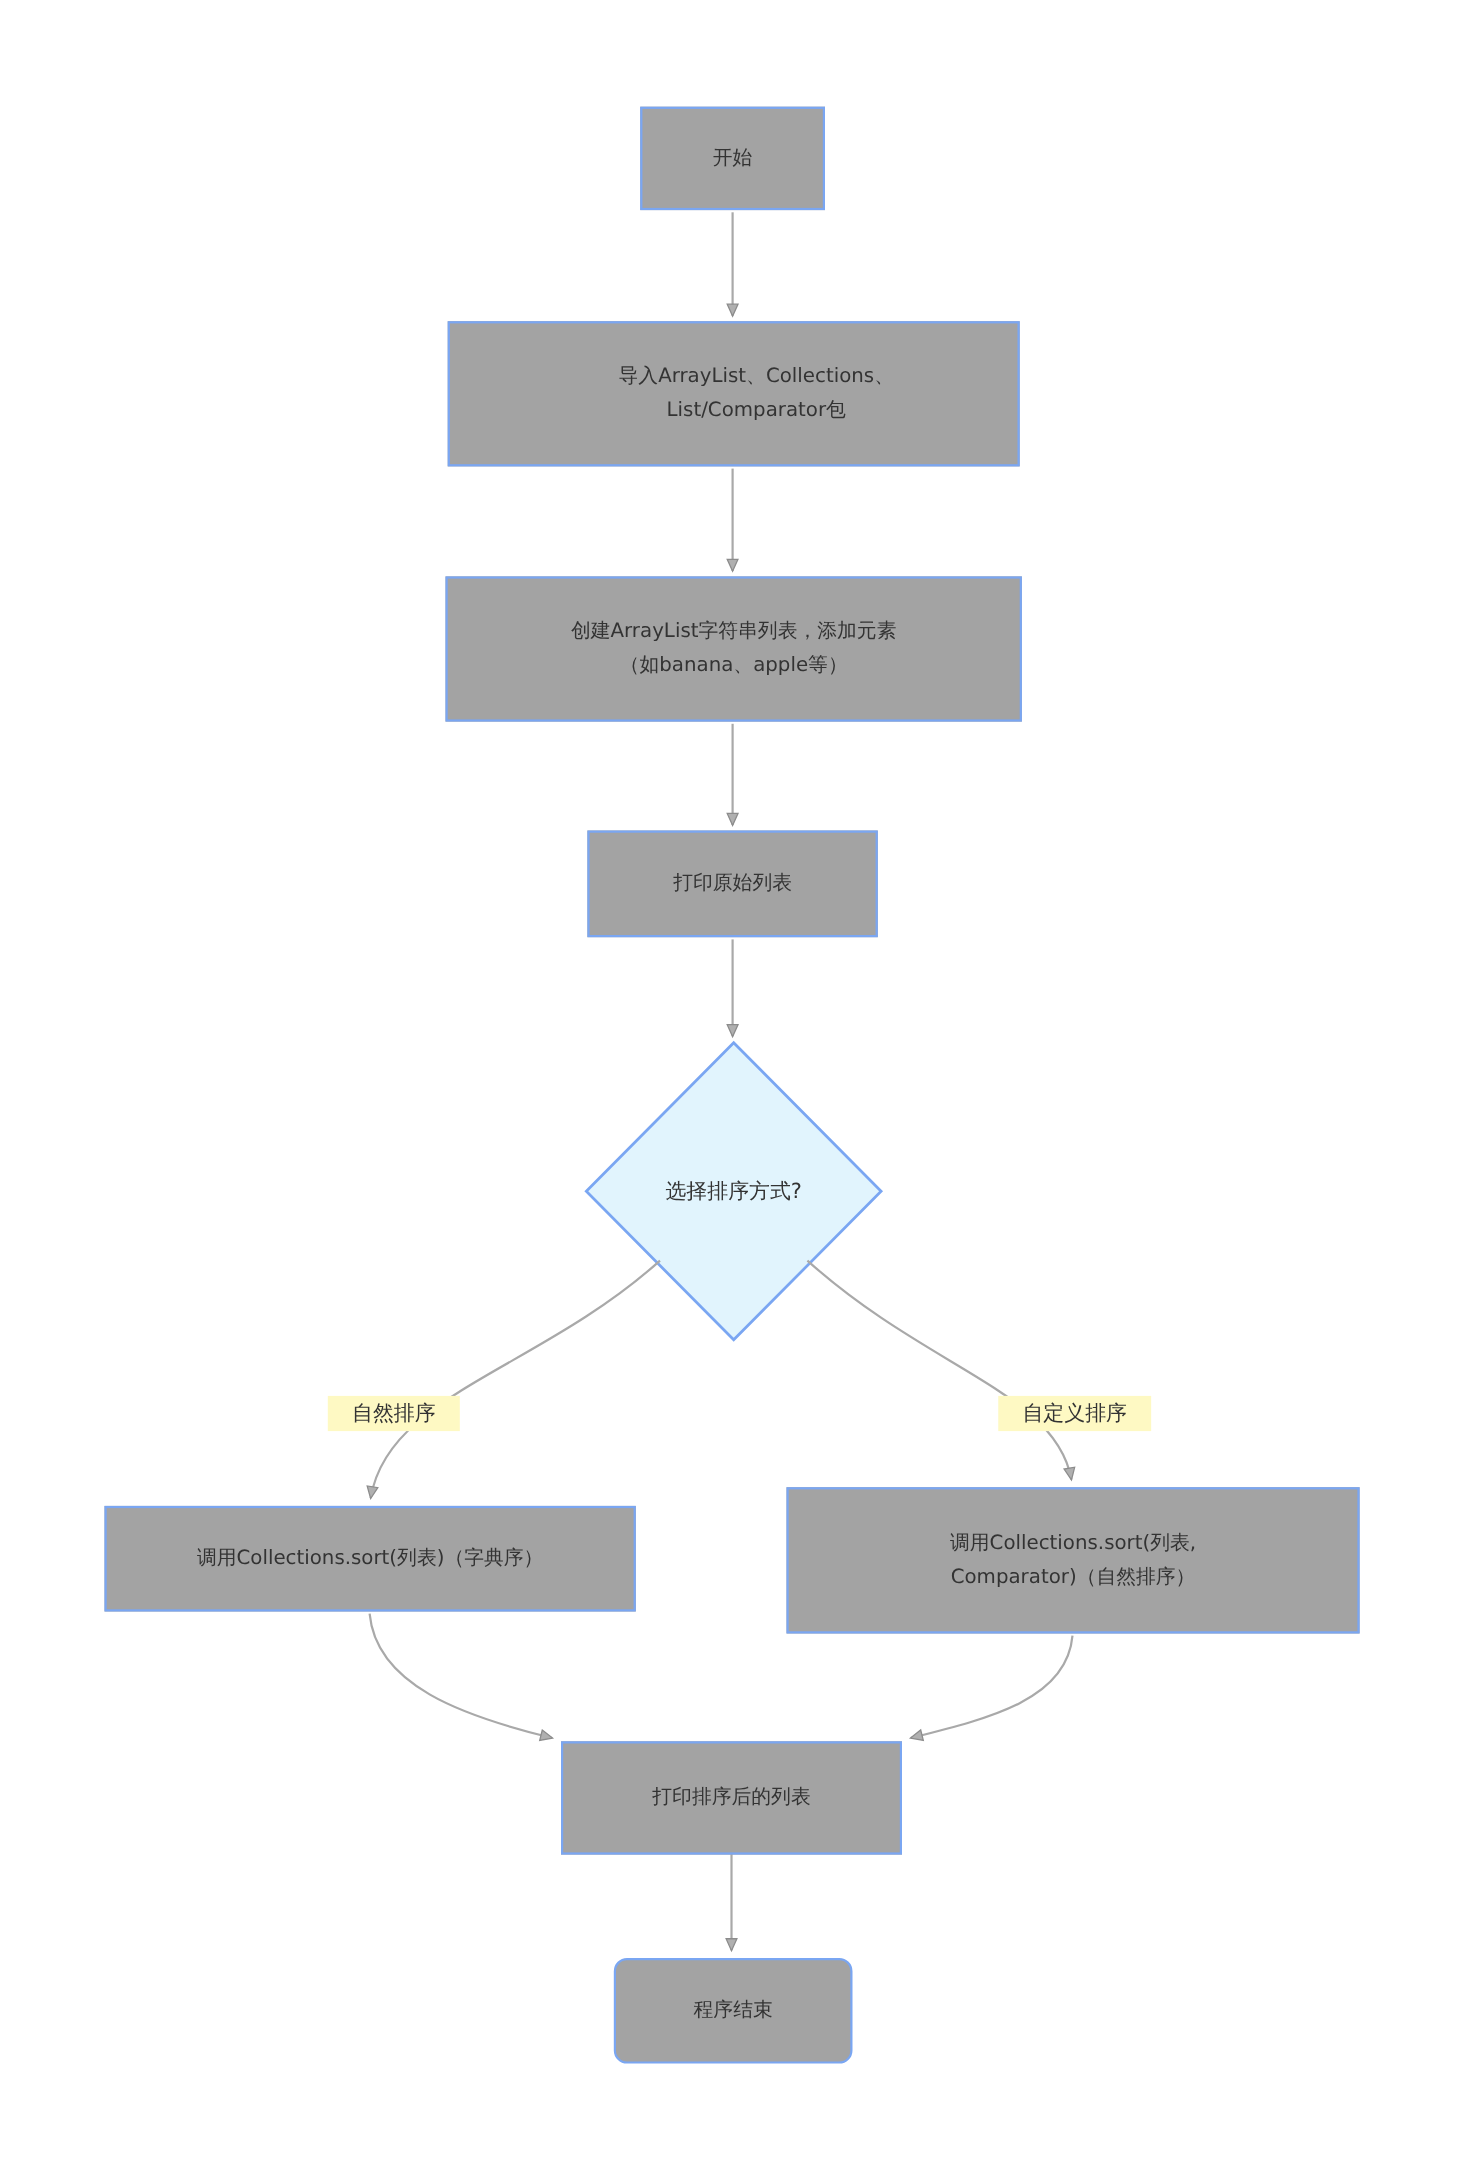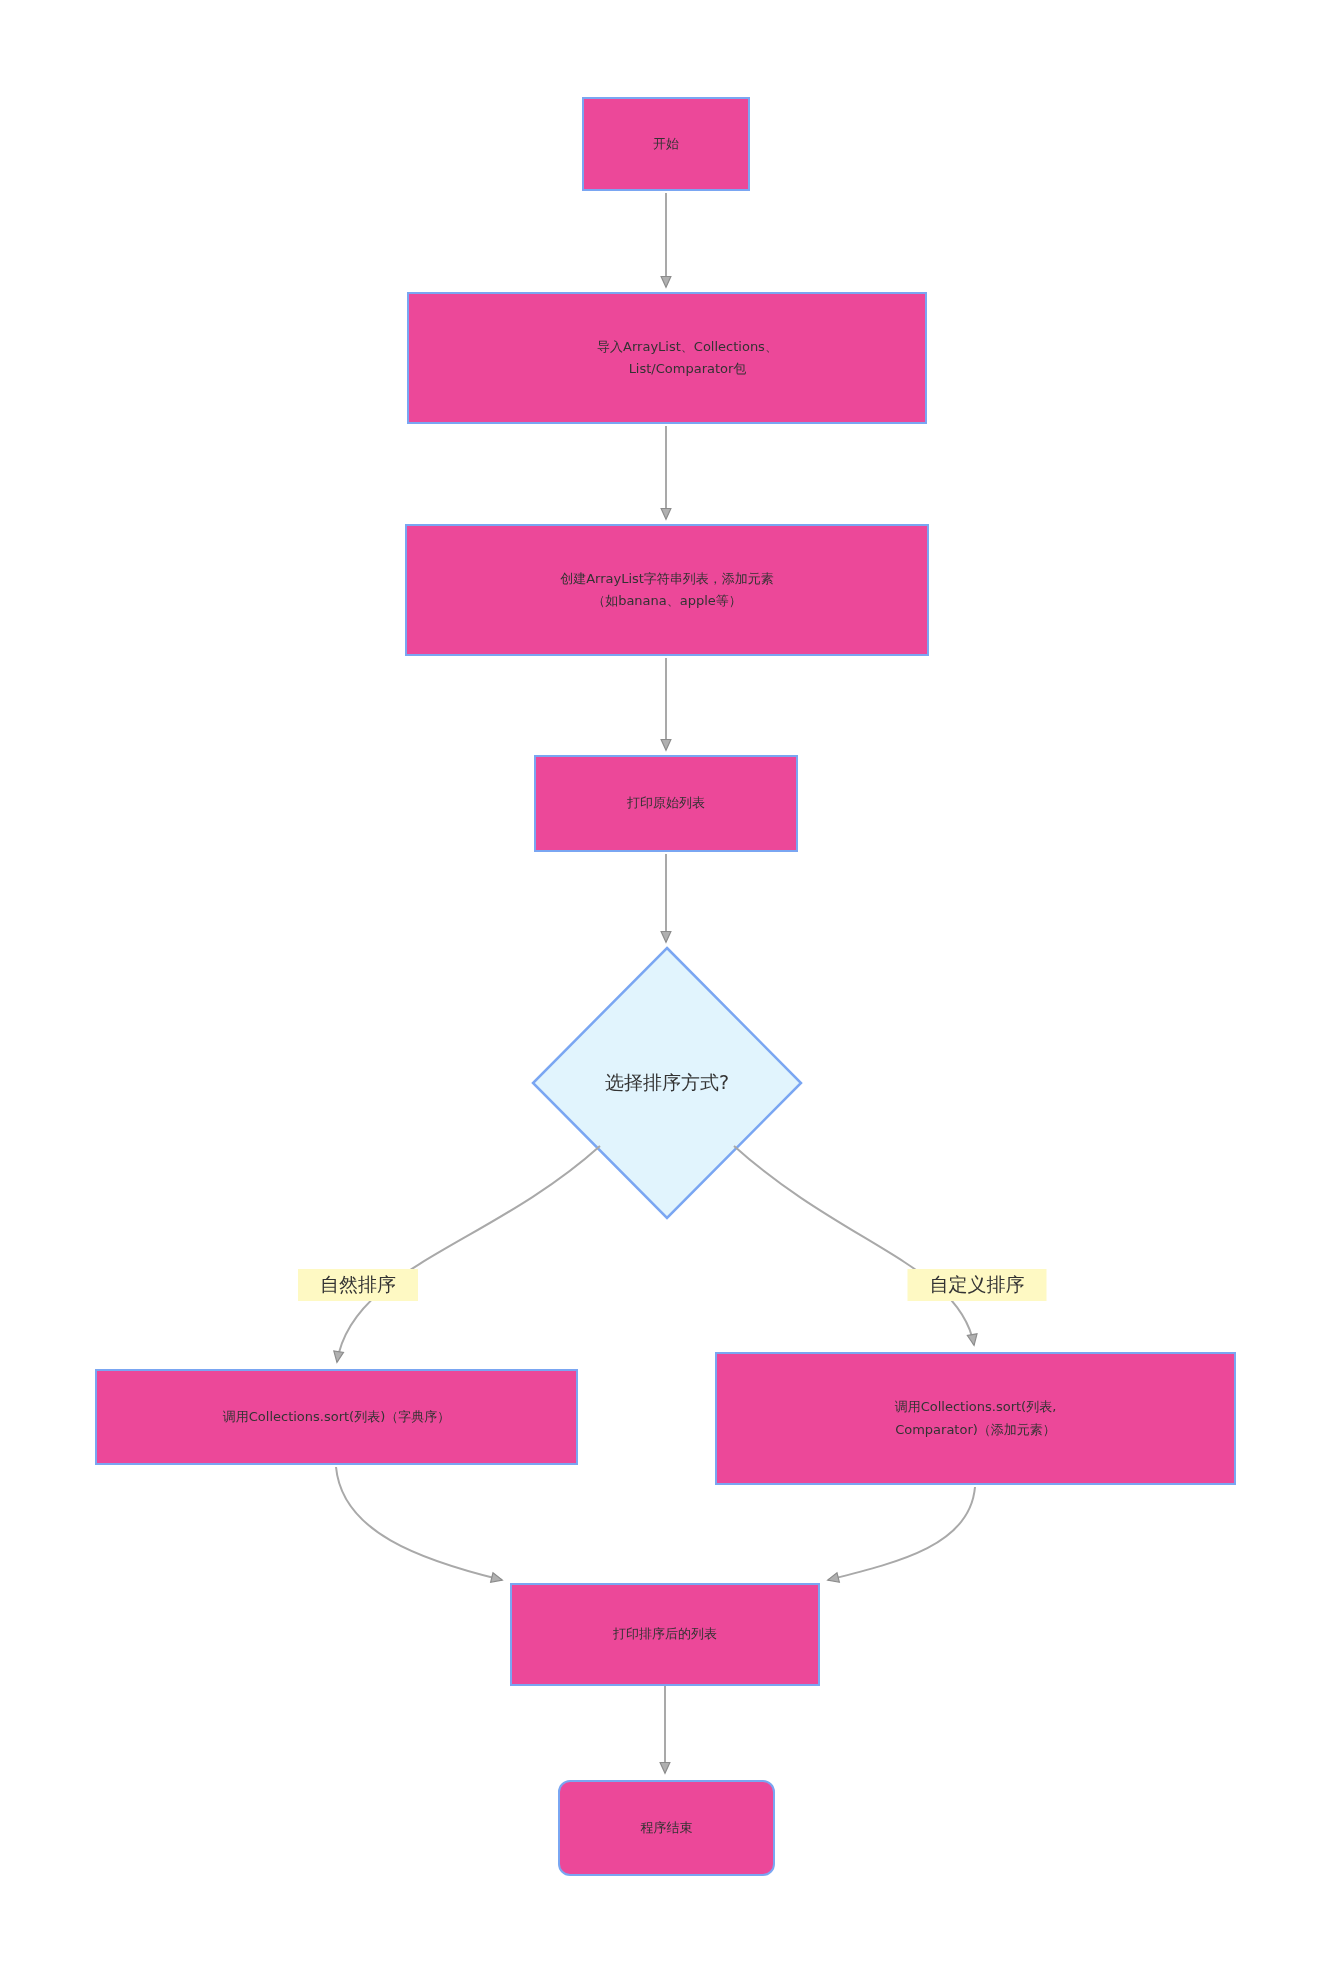--- a/index.html
+++ b/index.html
@@ -7,27 +7,27 @@
     position:relative;
     width:1332px; height:1972px;
     background:#ffffff;
     font-family:"DejaVu Sans","Liberation Sans",sans-serif;
     color:#333333;
     overflow:hidden;
   }
   #edge-layer { position:absolute; left:0; top:0; width:1332px; height:1972px; z-index:1; }
   .node {
     position:absolute; z-index:2;
-    background:#ec4899;
+    background:#a3a3a3;
     border:2.5px solid #7AA6F2;
     box-sizing:border-box;
     display:flex; flex-direction:column;
     align-items:center; justify-content:center;
     text-align:center;
-    font-size:13px; line-height:1.7;
+    font-size:18px; line-height:1.7;
     color:#333333;
   }
   .decision-label {
     position:absolute; z-index:2;
     display:flex; align-items:center; justify-content:center;
     text-align:center; font-size:19px; color:#333333;
   }
   .edge-label {
     position:absolute; z-index:3;
     transform:translate(-50%,-50%);
@@ -86,21 +86,21 @@
   <div class="decision-label" style="left:534px; top:1060px; width:266px; height:46px;">
     <span>选择排序方式?</span>
   </div>
 
   <div class="node" style="left:95px; top:1369px; width:483px; height:96px;">
     <span>调用Collections.sort(列表)（字典序）</span>
   </div>
 
   <div class="node" style="left:715px; top:1352px; width:521px; height:133px;">
     <span>调用Collections.sort(列表,</span>
-    <span>Comparator)（添加元素）</span>
+    <span>Comparator)（自然排序）</span>
   </div>
 
   <div class="node" style="left:510px; top:1583px; width:310px; height:103px;">
     <span>打印排序后的列表</span>
   </div>
 
   <div class="node" style="left:558px; top:1780px; width:217px; height:96px;border-radius:12px;">
     <span>程序结束</span>
   </div>
 

